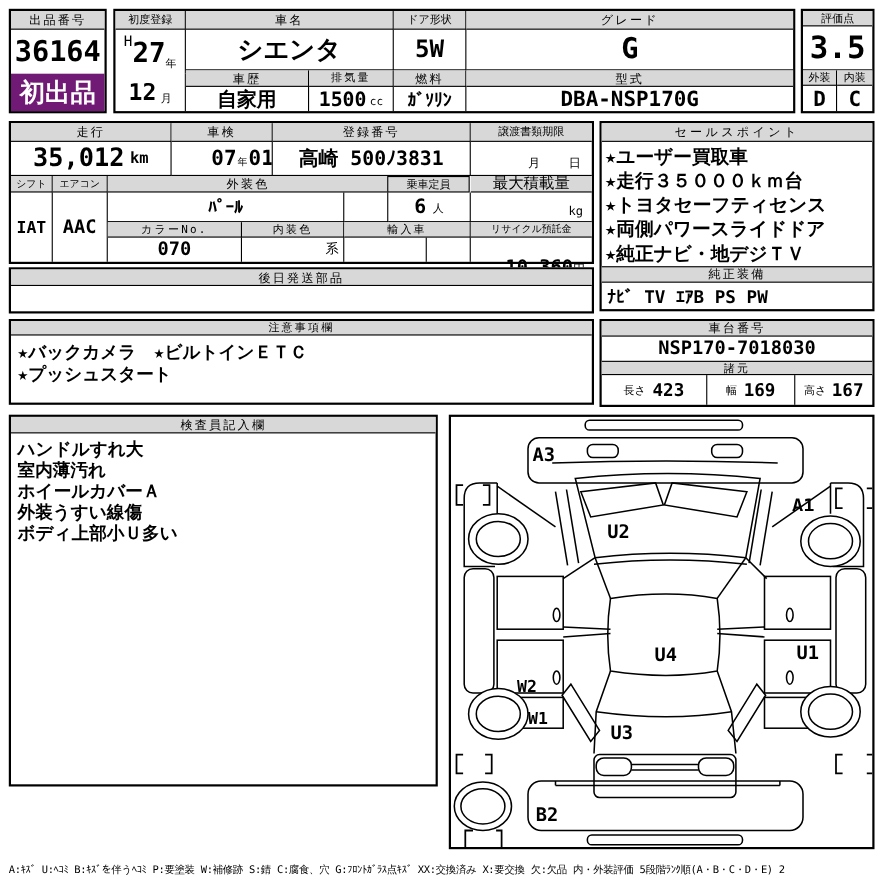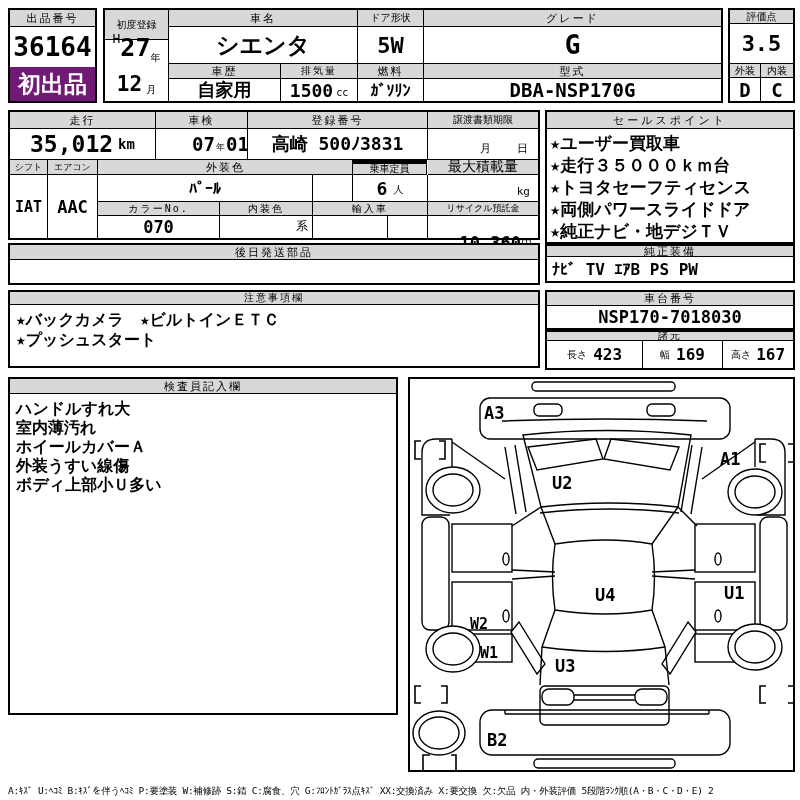--- a/index.html
+++ b/index.html
@@ -1,42 +1,42 @@
 <!DOCTYPE html>
 <html><head>
 <meta charset="utf-8">
 <style>
   html,body{margin:0;padding:0;background:#fff;}
   #sheet{position:relative;width:800px;height:800px;background:#ffffff;
          font-family:"DejaVu Sans Mono","DejaVu Sans",sans-serif;color:#000;}
   .box{position:absolute;border:2px solid #000;background:#fff;box-sizing:border-box;}
   .c{position:absolute;box-sizing:border-box;display:flex;align-items:center;justify-content:center;overflow:hidden;white-space:nowrap;}
   .h{background:#d8d8d8;font-size:11px;letter-spacing:2px;}
-  .br{border-right:1px solid #000;} .bb{border-bottom:1px solid #000;} .bt{border-top:4px solid #000000;text-align:right;}
+  .br{border-right:1px solid #000;} .bb{border-bottom:1px solid #000;} .bt{border-top:1px solid #000000;text-align:right;}
   .b{font-weight:bold;}
   .left{justify-content:flex-start;} .right{justify-content:flex-end;}
   .small{font-size:10px;}
   .badge{background:#701a75;color:#fff;}
   svg text{font-family:"DejaVu Sans Mono","DejaVu Sans",sans-serif;font-weight:bold;}
   .lines{position:absolute;box-sizing:border-box;font-weight:bold;}
   .lines div{white-space:nowrap;}
 </style>
 </head>
 <body>
 
 <div id="sheet">
 
   <div class="box" style="left:8px;top:8px;width:89px;height:95px;">
     <div class="c h bb" style="left:0;top:0;width:85px;height:17px;">出品番号</div>
     <div class="c b" style="left:0;top:17px;width:85px;height:40px;font-size:26px;">36164</div>
     <div class="c badge b" style="left:0;top:57px;width:85px;height:34px;font-size:23px;">初出品</div>
   </div>
 
   <div class="box" style="left:103px;top:8px;width:620px;height:95px;">
-    <div class="c h br bb" style="left:0;top:0;width:64px;height:30px;font-size:10px;letter-spacing:0;">初度登録</div>
+    <div class="c h br bb" style="left:0;top:0;width:64px;height:17px;font-size:10px;letter-spacing:0;">初度登録</div>
     <div class="c h br bb" style="left:64px;top:0;width:189px;height:17px;">車名</div>
     <div class="c h br bb" style="left:253px;top:0;width:66px;height:17px;font-size:10px;letter-spacing:0;">ドア形状</div>
     <div class="c h bb" style="left:319px;top:0;width:297px;height:17px;">グレード</div>
 
     <div class="c br" style="left:0;top:17px;width:64px;height:40px;">
       <span style="font-size:13px;align-self:flex-start;margin-top:4px;">H</span>
       <span class="b" style="font-size:25px;">27</span>
       <span style="font-size:10px;align-self:flex-end;margin-bottom:2px;">年</span>
     </div>
     <div class="c br" style="left:0;top:57px;width:64px;height:34px;">
@@ -57,21 +57,21 @@
     <div class="c br" style="left:176px;top:69px;width:77px;height:22px;">
       <span class="b" style="font-size:18px;">1500</span>
       <span style="font-size:10px;align-self:flex-end;margin:0 0 3px 3px;">cc</span>
     </div>
     <div class="c br b" style="left:253px;top:69px;width:66px;height:22px;font-size:16px;">ｶﾞｿﾘﾝ</div>
     <div class="c b" style="left:319px;top:69px;width:297px;height:22px;font-size:19px;">DBA-NSP170G</div>
   </div>
 
   <div class="box" style="left:728px;top:8px;width:67px;height:95px;">
     <div class="c h bb" style="left:0;top:0;width:63px;height:14px;letter-spacing:0;font-size:10px;">評価点</div>
-    <div class="c bb b" style="left:0;top:14px;width:63px;height:40px;font-size:22px;text-align:right;">3.5</div>
+    <div class="c bb b" style="left:0;top:14px;width:63px;height:40px;font-size:28px;text-align:right;">3.5</div>
     <div class="c h br bb" style="left:0;top:54px;width:31px;height:14px;letter-spacing:0;font-size:10px;">外装</div>
     <div class="c h bb" style="left:31px;top:54px;width:32px;height:14px;letter-spacing:0;font-size:10px;">内装</div>
     <div class="c br b" style="left:0;top:68px;width:31px;height:23px;font-size:19px;">D</div>
     <div class="c b" style="left:31px;top:68px;width:32px;height:23px;font-size:19px;">C</div>
   </div>
 
   <div class="box" style="left:8px;top:110px;width:532px;height:130px;">
     <div class="c h br bb" style="left:0;top:0;width:146px;height:17px;">走行</div>
     <div class="c h br bb" style="left:146px;top:0;width:92px;height:17px;">車検</div>
     <div class="c h br bb" style="left:238px;top:0;width:180px;height:17px;">登録番号</div>

